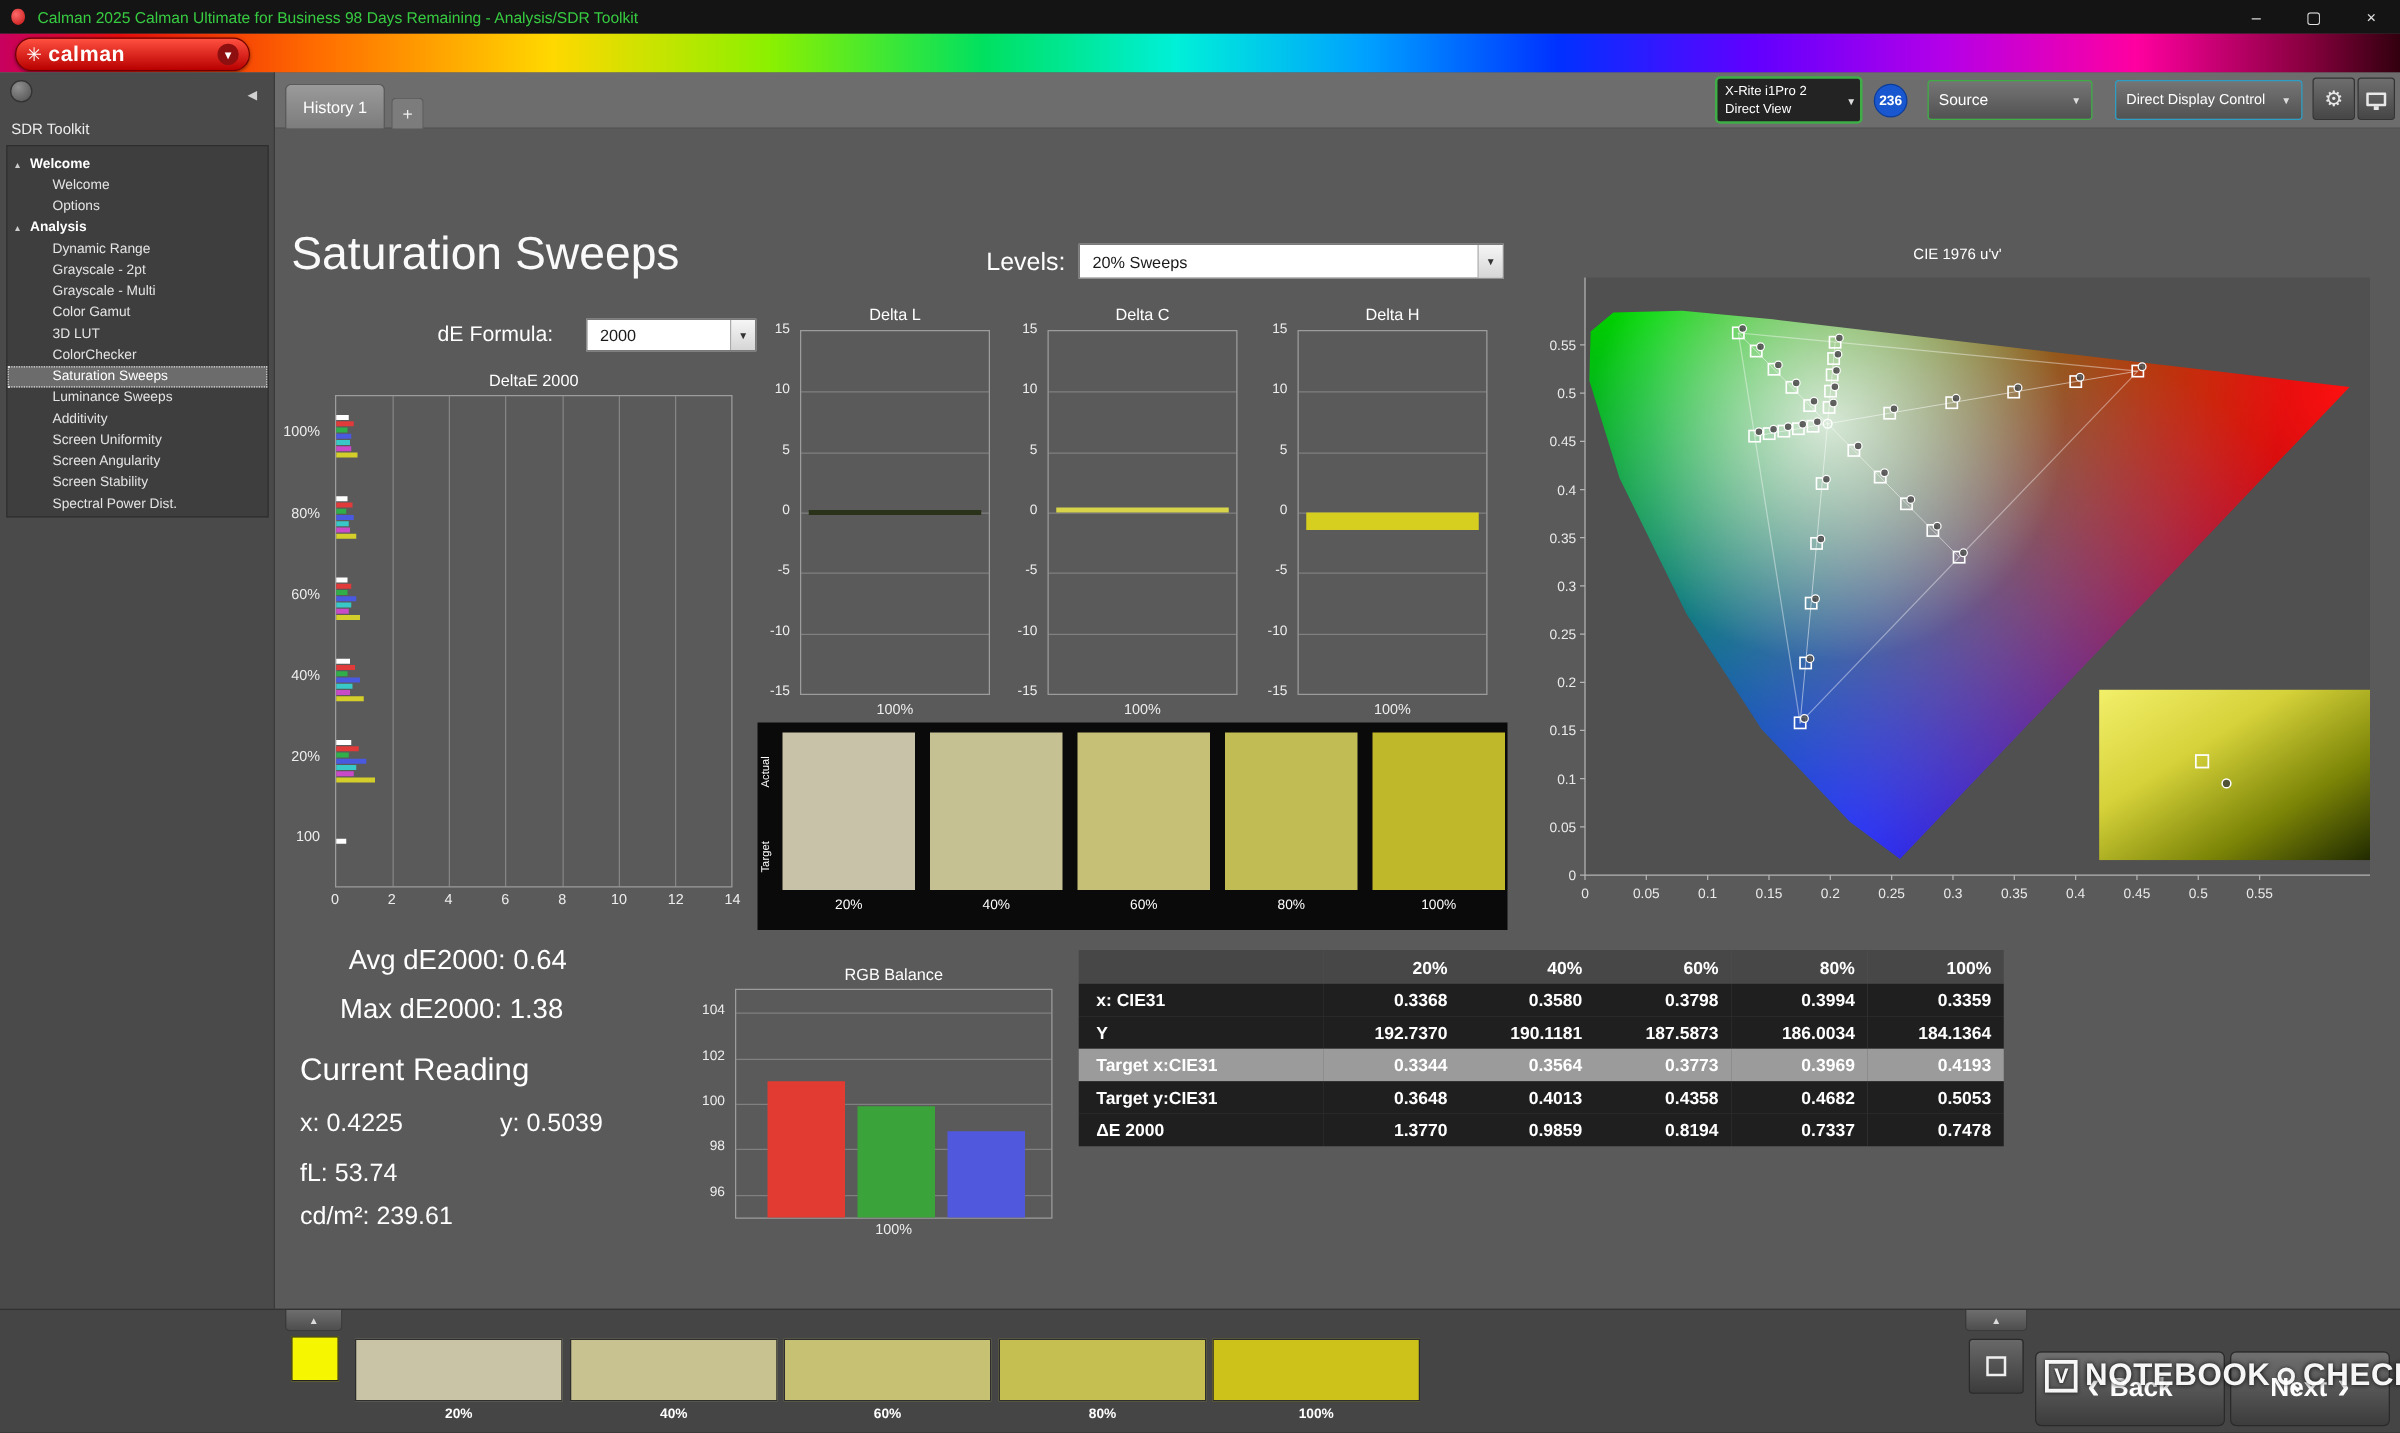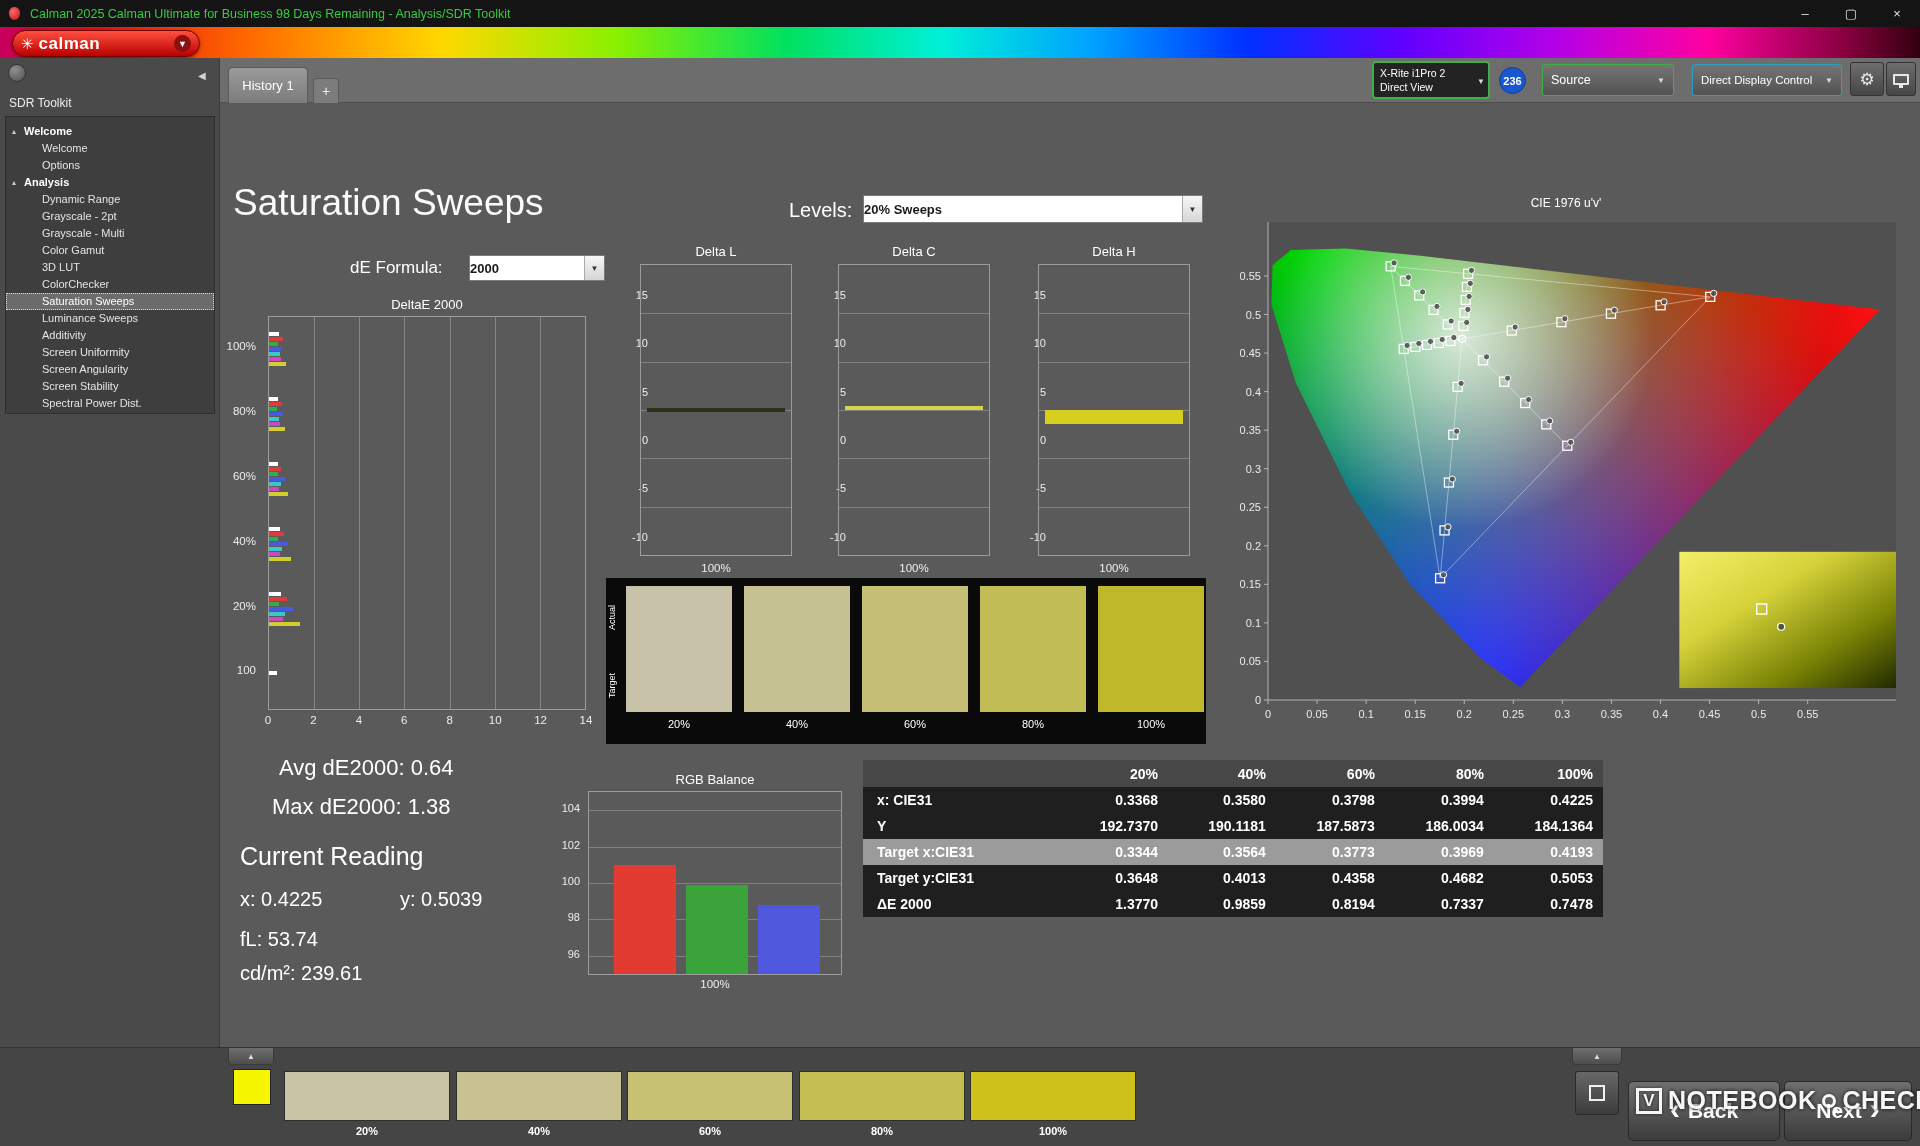--- a/index.html
+++ b/index.html
@@ -56,42 +56,42 @@
   .tree-item{height:17px;line-height:17px;color:#e4e4e4;padding-left:36px;white-space:nowrap;}
   .tree-item.selected{background:#6c6c6c;outline:1px dotted #ddd;outline-offset:-1px;color:#fff;}
 
   
   #main-bg{position:absolute;left:220px;top:103px;width:1700px;height:944px;background:#5a5a5a;}
 
   #page-title{position:absolute;left:233px;top:182px;font-size:37px;color:#fafafa;}
   #levels-label{position:absolute;left:789px;top:199px;font-size:20px;color:#fff;}
   #deformula-label{position:absolute;left:350px;top:258px;font-size:17px;color:#fff;}
   .combo{position:absolute;background:#fff;border:1px solid #7a7a7a;display:flex;align-items:center;}
-  .combo .val{flex:1;padding:0 0;font-size:13px;color:#1a1a1a;white-space:nowrap;overflow:hidden;font-weight:bold;}
+  .combo .val{flex:1;padding:0 10px;font-size:13px;color:#1a1a1a;white-space:nowrap;overflow:hidden;}
   .combo .arrow{width:20px;align-self:stretch;background:linear-gradient(#f6f6f6,#d6d6d6);border-left:1px solid #aaa;display:flex;align-items:center;justify-content:center;font-size:8px;color:#333;}
   #levels-dd{left:863px;top:195px;width:340px;height:28px;}
   #deformula-dd{left:469px;top:255px;width:136px;height:26px;}
 
   
   #de2000-title{position:absolute;left:268px;top:297px;width:318px;text-align:center;font-size:13px;color:#fff;}
   #de2000-plot{position:absolute;left:268px;top:316px;width:318px;height:394px;border:1px solid #9c9c9c;}
   #de2000-ylabels{position:absolute;left:204px;top:316px;width:58px;height:394px;}
   #de2000-ylabels span{position:absolute;right:6px;font-size:11.5px;color:#ededed;}
   #de2000-xlabels{position:absolute;left:268px;top:714px;width:318px;height:16px;}
   #de2000-xlabels span{position:absolute;top:0;transform:translateX(-50%);font-size:11.5px;color:#ededed;}
   .vgrid{position:absolute;top:0;bottom:0;width:1px;background:rgba(225,225,225,.32);}
   .hgrid{position:absolute;left:0;right:0;height:1px;background:rgba(225,225,225,.28);}
   .hbar{position:absolute;left:0;height:4px;}
   .dbar{position:absolute;}
 
   
   .delta-chart{position:absolute;width:186px;height:330px;top:244px;}
   .dc-title{position:absolute;left:34px;right:0;top:0;text-align:center;font-size:13px;color:#fff;}
   .dc-plot{position:absolute;left:34px;top:20px;right:0;bottom:18px;border:1px solid #9c9c9c;}
-  .dc-ylabels{position:absolute;left:16px;top:20px;width:30px;bottom:18px;margin-top:32px;}
+  .dc-ylabels{position:absolute;left:0;top:20px;width:30px;bottom:18px;}
   .dc-ylabels span{position:absolute;right:4px;font-size:11px;color:#ededed;}
   .dc-xlabel{position:absolute;left:34px;right:0;bottom:0;text-align:center;font-size:11.5px;color:#ededed;}
 
   
   #swatch-panel{position:absolute;left:606px;top:578px;width:600px;height:166px;background:#0a0a0a;}
   .sp-rowlabel{position:absolute;left:1px;width:14px;color:#fff;font-size:9px;writing-mode:vertical-rl;transform:rotate(180deg);text-align:center;}
   .sp-swatch{position:absolute;top:8px;width:106px;height:126px;}
   .sp-label{position:absolute;top:140px;width:106px;text-align:center;color:#fff;font-size:11px;}
 
   
@@ -575,21 +575,21 @@
           <th>100%</th>
         </tr>
       </thead>
       <tbody>
         <tr class="dark">
           <td class="lblcol">x: CIE31</td>
           <td>0.3368</td>
           <td>0.3580</td>
           <td>0.3798</td>
           <td>0.3994</td>
-          <td>0.4225</td>
+          <td>0.3359</td>
         </tr>
         <tr class="dark">
           <td class="lblcol">Y</td>
           <td>192.7370</td>
           <td>190.1181</td>
           <td>187.5873</td>
           <td>186.0034</td>
           <td>184.1364</td>
         </tr>
         <tr class="light">

